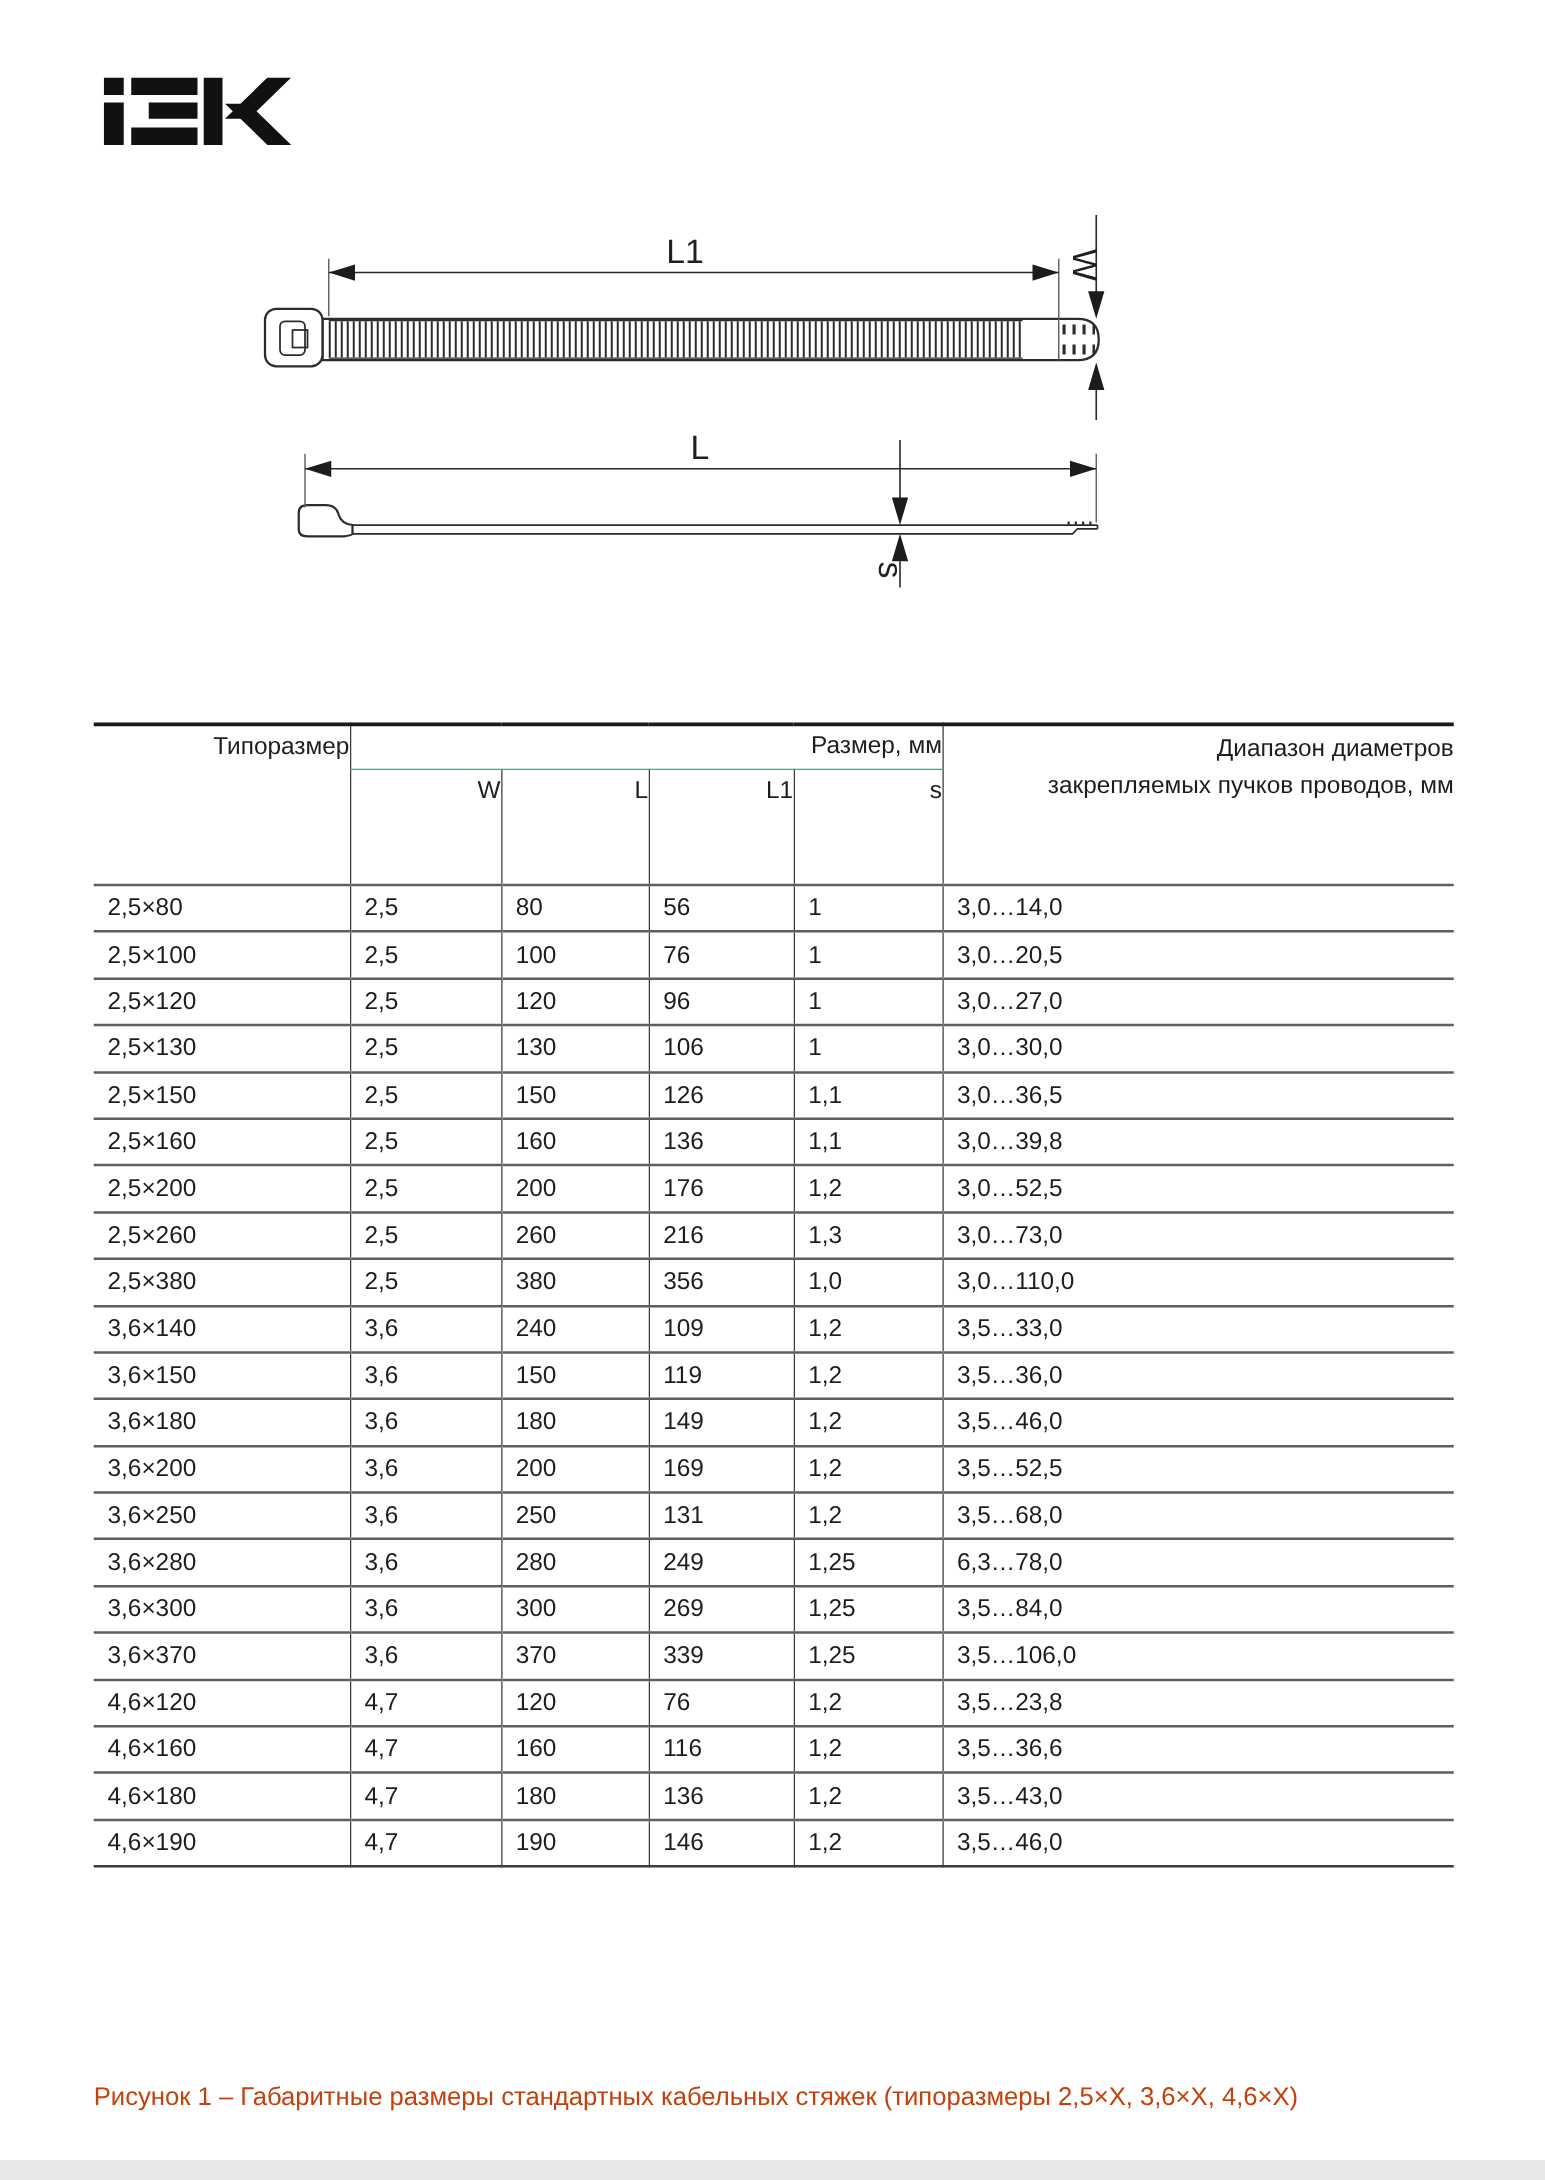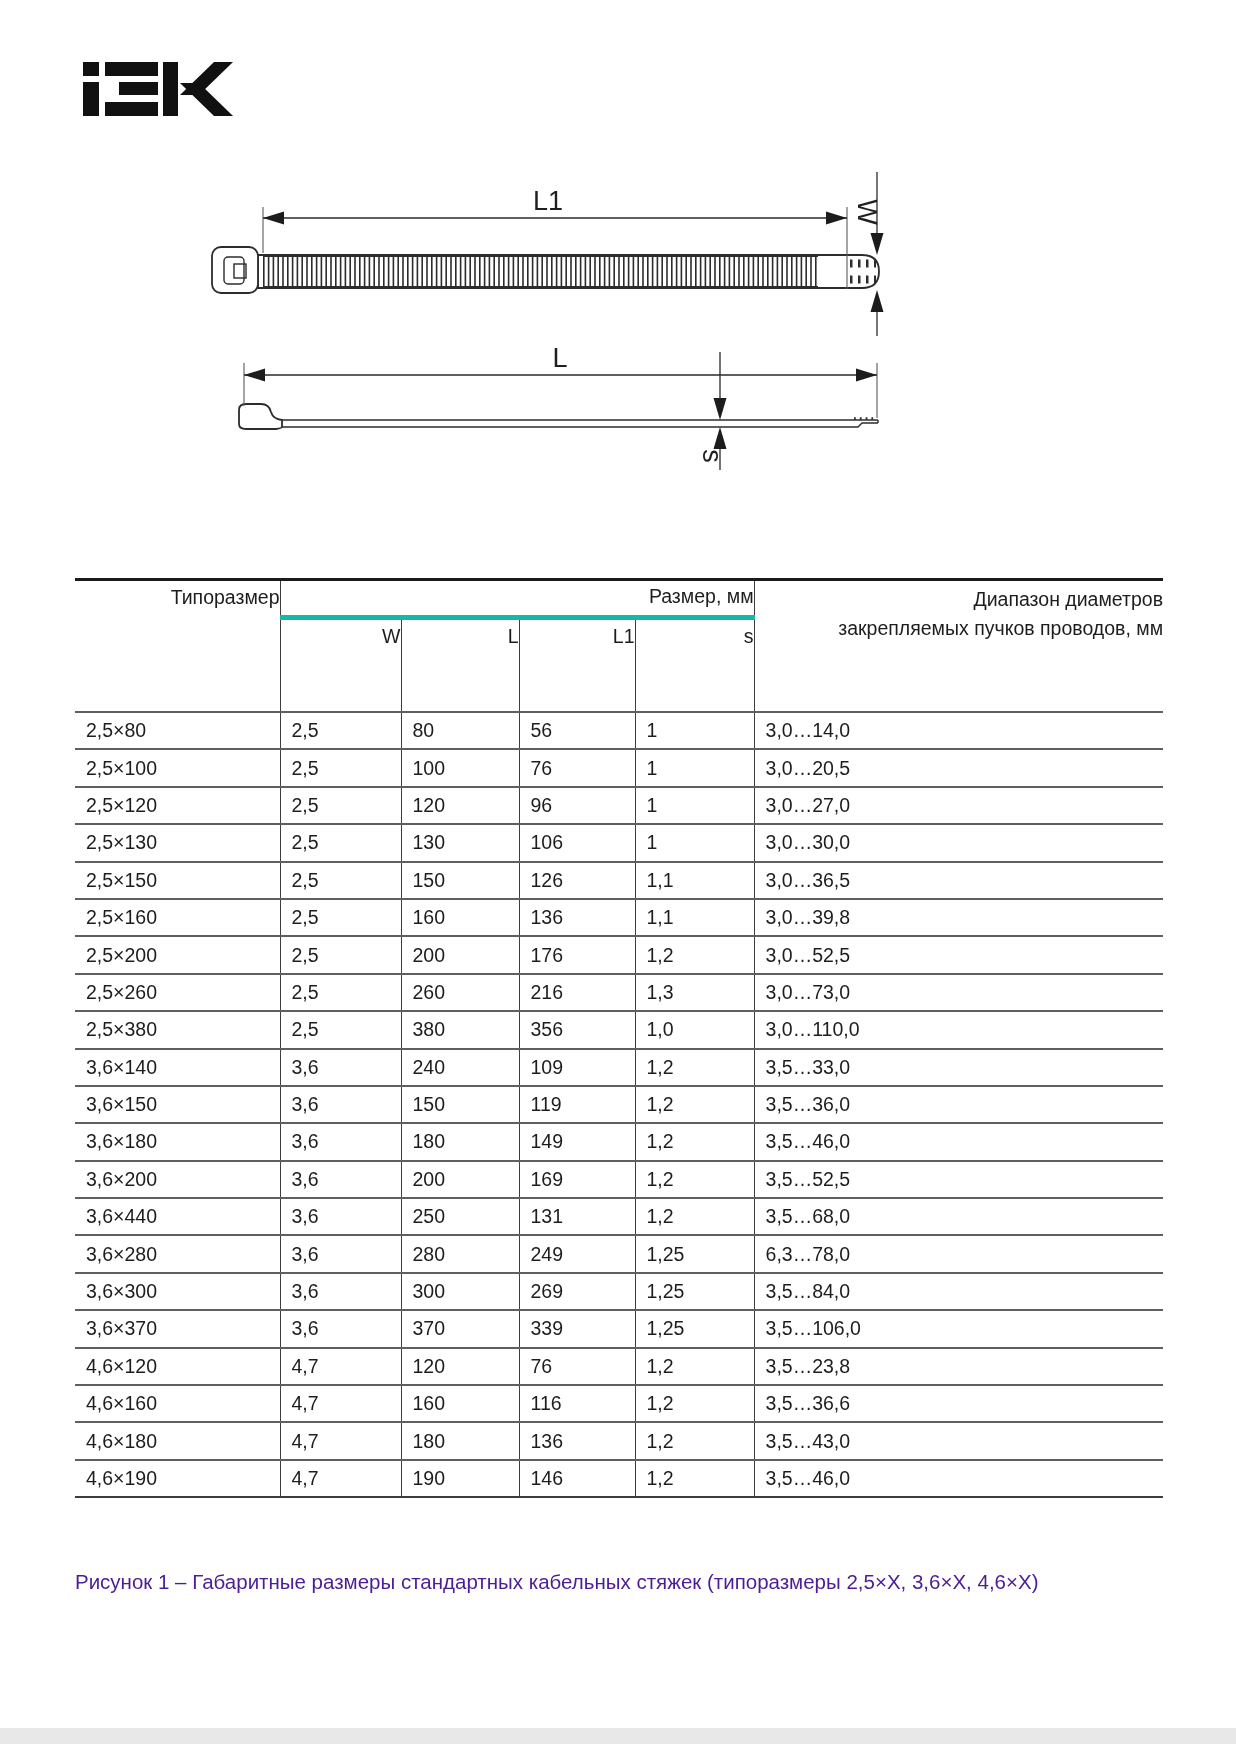--- a/index.html
+++ b/index.html
@@ -30,42 +30,42 @@
     table-layout:fixed;
     border-top:3px solid #1b1b1b;
     border-bottom:2px solid #3d3d3d;
     font-size:19.5px;
   }
   table.spec th{font-weight:normal;text-align:right;}
   .b-left{border-left:1px solid #3d3d3d;}
   th.th-type{vertical-align:top;padding:5px 0 0 11px;}
   th.th-size{
     border-left:1px solid #3d3d3d;border-right:1px solid #3d3d3d;
-    border-bottom:5px solid #14b8a6;
+    border-bottom:1px solid #14b8a6;
     vertical-align:top;padding:4px 0 0 11px;height:30px;
   }
   th.th-range{
     border-left:1px solid #3d3d3d;
     vertical-align:top;padding:4px 0 0 12px;
     line-height:1.5;white-space:pre-line;margin-left:16px;
   }
   tr.h2 th{
     border-left:1px solid #3d3d3d;
     vertical-align:top;padding:5px 0 0 11px;height:86px;
   }
   tr.data-row td{
     border-top:2px solid #5f5f5f;
     height:35.4px;vertical-align:middle;
     padding:0 4px 0 11px;
     white-space:nowrap;overflow:hidden;
   }
   
   .caption{
-    position:absolute;left:75px;top:1570px;width:1110px;
-    font-size:20.5px;color:#4c1d95;
+    position:absolute;left:75px;top:1666px;width:1110px;
+    font-size:20.5px;color:#c2410c;
   }
 </style>
 </head>
 <body>
 
 <div class="page">
 
   <svg class="logo" viewBox="0 0 150 54" role="img" aria-label="IEK">
     <g fill="#111111">
       <rect x="0" y="0" width="16" height="14"></rect>
@@ -258,21 +258,21 @@
         </tr>
         <tr class="data-row">
           <td>3,6×200</td>
           <td class="b-left">3,6</td>
           <td class="b-left">200</td>
           <td class="b-left">169</td>
           <td class="b-left">1,2</td>
           <td class="b-left">3,5…52,5</td>
         </tr>
         <tr class="data-row">
-          <td>3,6×440</td>
+          <td>3,6×250</td>
           <td class="b-left">3,6</td>
           <td class="b-left">250</td>
           <td class="b-left">131</td>
           <td class="b-left">1,2</td>
           <td class="b-left">3,5…68,0</td>
         </tr>
         <tr class="data-row">
           <td>3,6×280</td>
           <td class="b-left">3,6</td>
           <td class="b-left">280</td>

